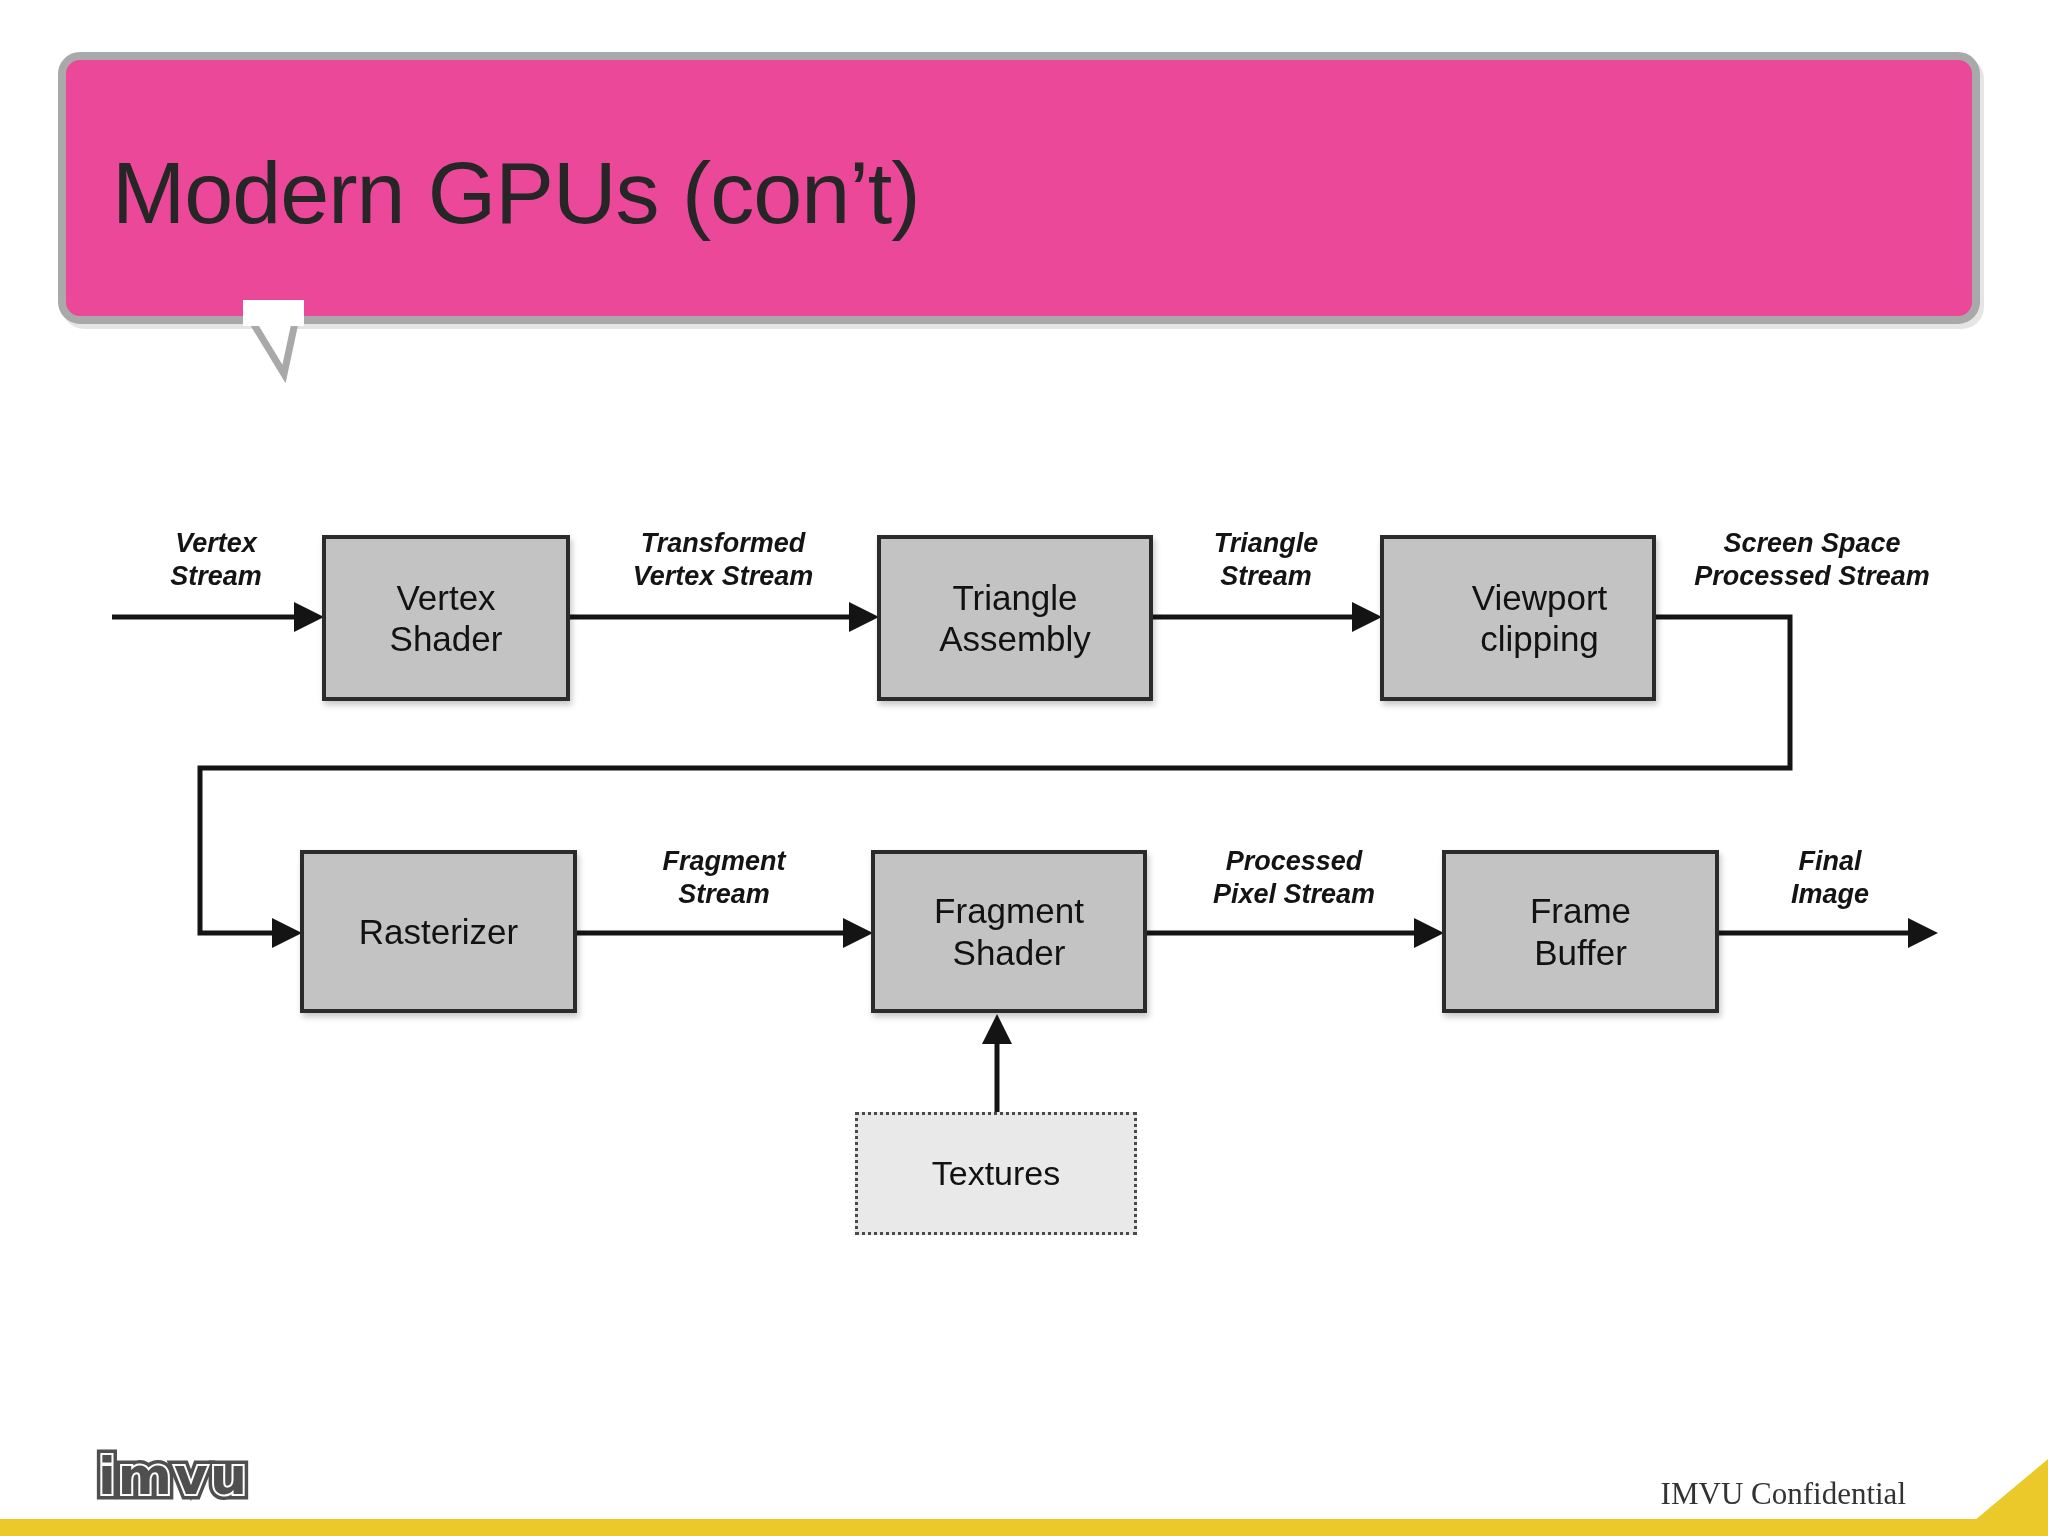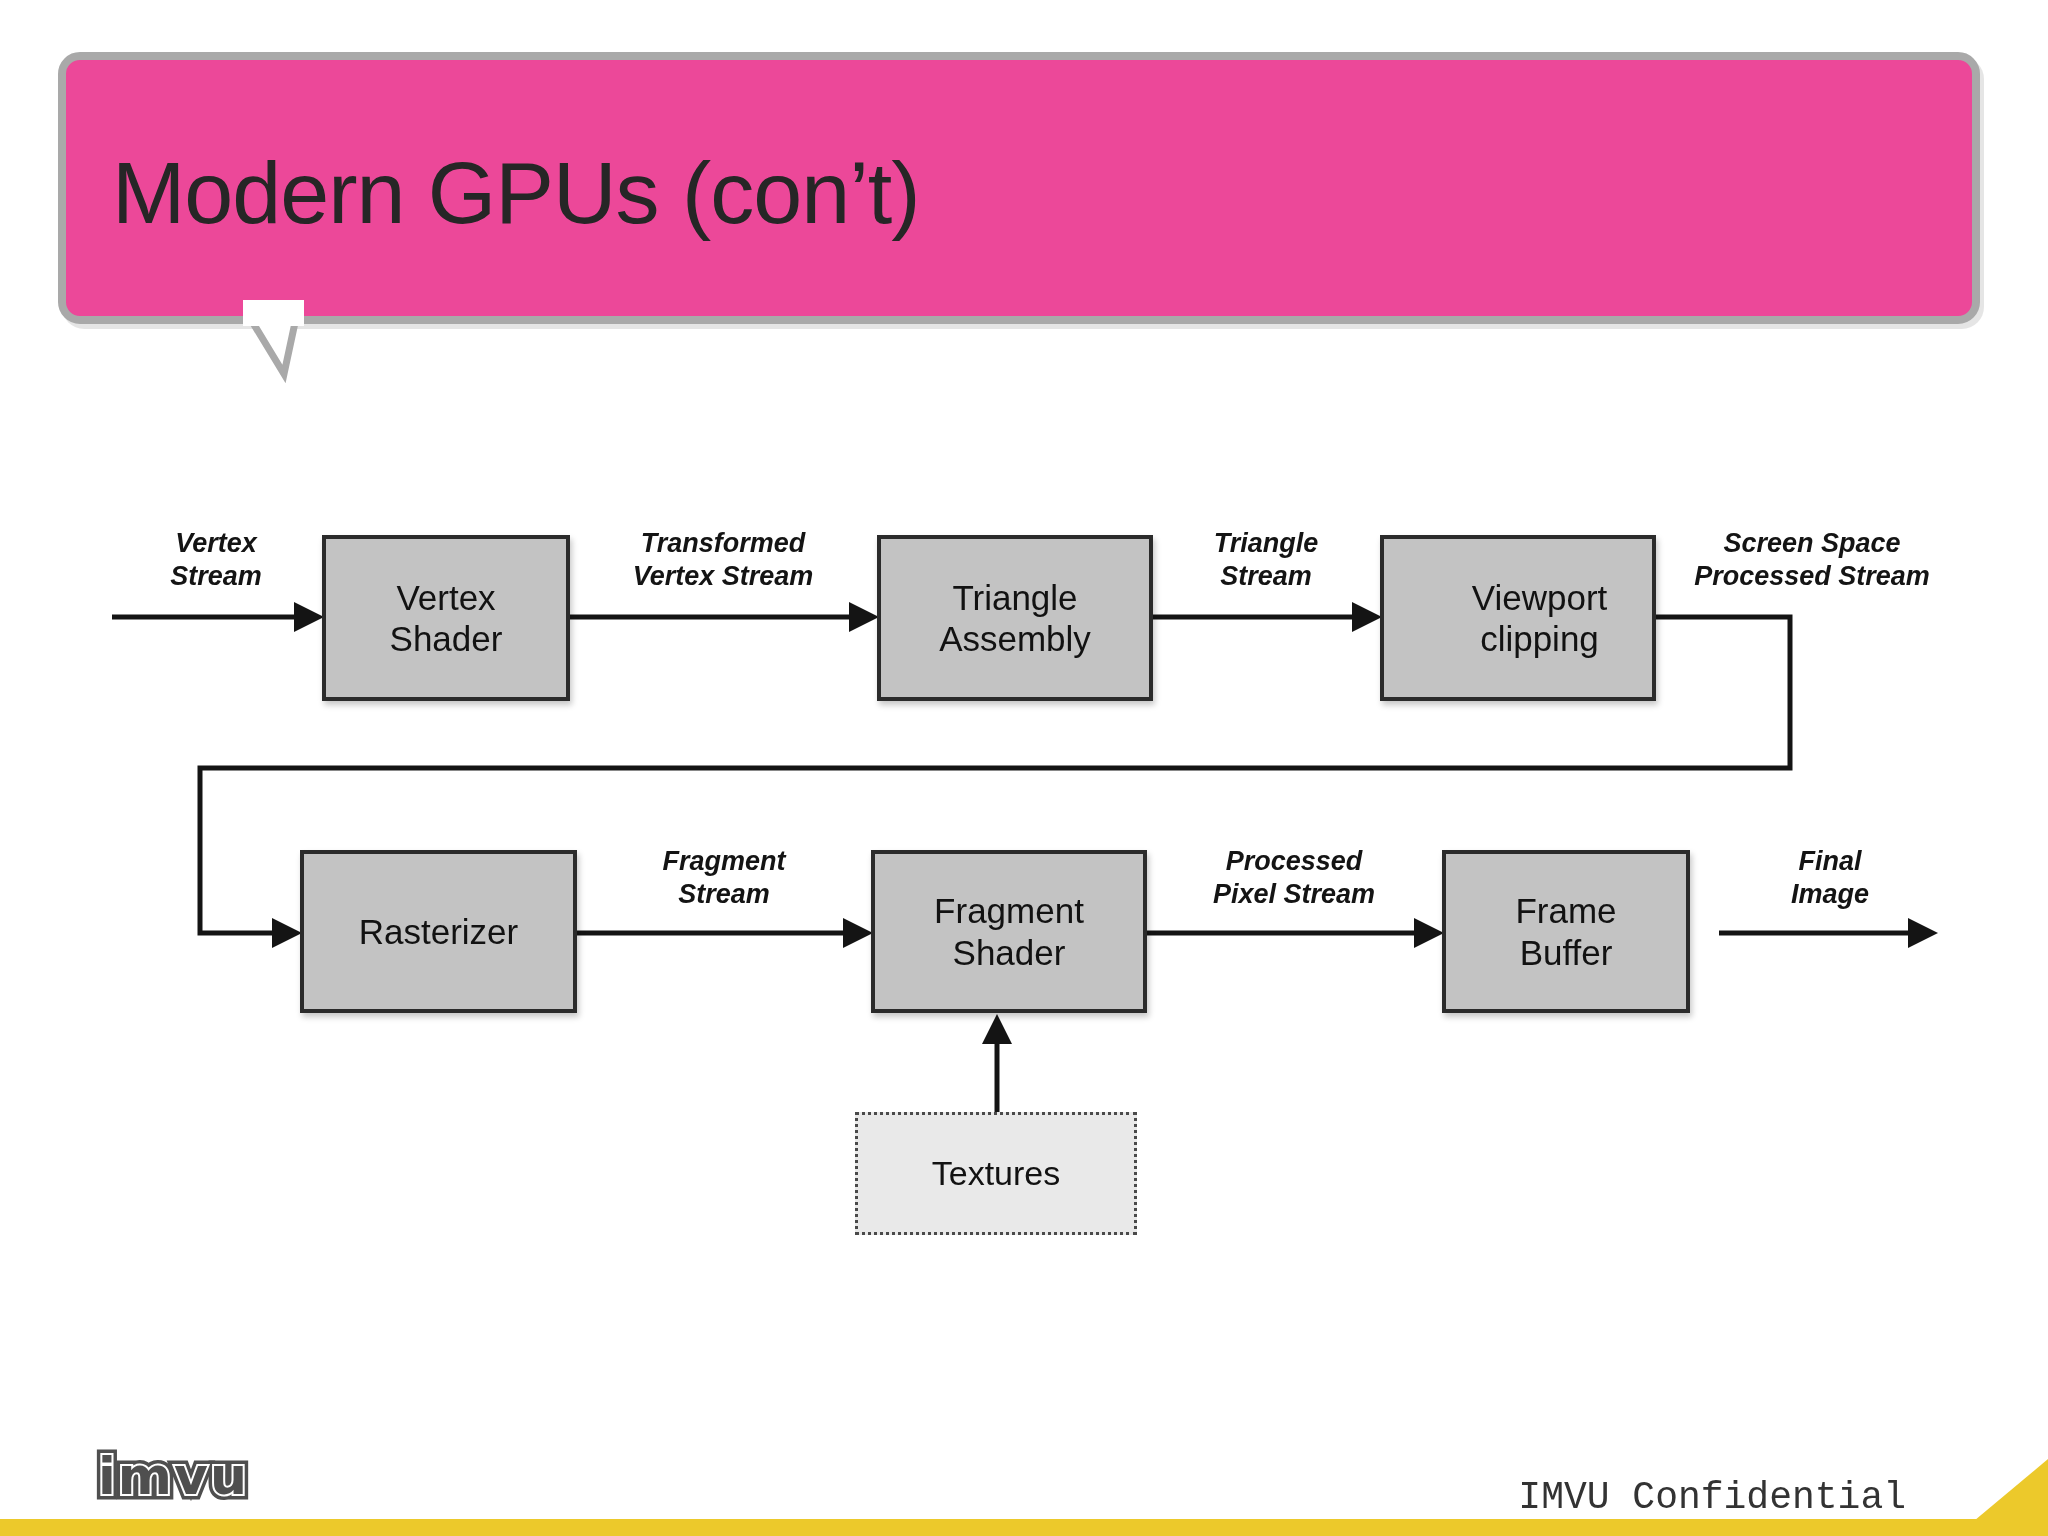--- a/index.html
+++ b/index.html
@@ -26,21 +26,21 @@
     position: absolute; background: #c3c3c3; border: 4px solid #2b2b2b;
     display: flex; align-items: center; justify-content: center; text-align: center;
     font-size: 35px; line-height: 1.18; color: #121212; white-space: pre-line;
     box-shadow: 2px 4px 6px rgba(0,0,0,0.22);
   }
   .box-vertex-shader     { left: 322px;  top: 535px; width: 248px; height: 166px; }
   .box-triangle-assembly { left: 877px;  top: 535px; width: 276px; height: 166px; }
   .box-viewport-clipping { left: 1380px; top: 535px; width: 276px; height: 166px; padding-left: 43px; }
   .box-rasterizer        { left: 300px;  top: 850px; width: 277px; height: 163px; }
   .box-fragment-shader   { left: 871px;  top: 850px; width: 276px; height: 163px; }
-  .box-frame-buffer      { left: 1442px; top: 850px; width: 248px; height: 163px; }
+  .box-frame-buffer      { left: 1442px; top: 850px; width: 277px; height: 163px; }
   .box-textures          { left: 855px;  top: 1112px; width: 282px; height: 123px;
                            background: #e9e9e9; border: 3px dotted #4a4a4a;
                            box-shadow: none; font-size: 34px; }
 
   
   .stream-label {
     position: absolute; text-align: center; font-style: italic; font-weight: 700;
     font-size: 27px; line-height: 1.25; color: #141414; white-space: pre-line;
     display: flex; align-items: flex-end; justify-content: center;
   }
@@ -59,21 +59,21 @@
   .footer-logo span {
     position: absolute; left: 0; top: 0;
     font-family: "DejaVu Sans", sans-serif; font-weight: 900;
     font-size: 52px; letter-spacing: 2px;
   }
   .logo-blob   { -webkit-text-stroke: 11px #4f4f4f; color: #4f4f4f; }
   .logo-inline { -webkit-text-stroke: 4px #ffffff; color: #ffffff; }
   .logo-core   { color: #4f4f4f; }
   .confidential {
     position: absolute; right: 142px; top: 1476px;
-    font-size: 38px; color: #333333; font-family: Liberation Mono, monospace;
+    font-size: 31px; color: #333333; font-family: Liberation Serif, serif;
   }
   .bottom-bar { position: absolute; left: 0; bottom: 0; width: 2048px; height: 17px; }
   .corner-wedge { position: absolute; right: 0; bottom: 0; }
 </style>
 </head>
 <body>
 
 <div class="slide">
 
   <div class="title-bubble">

